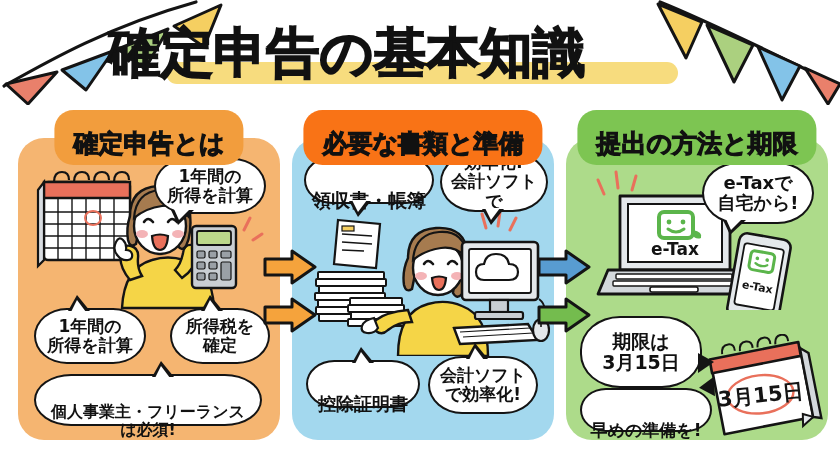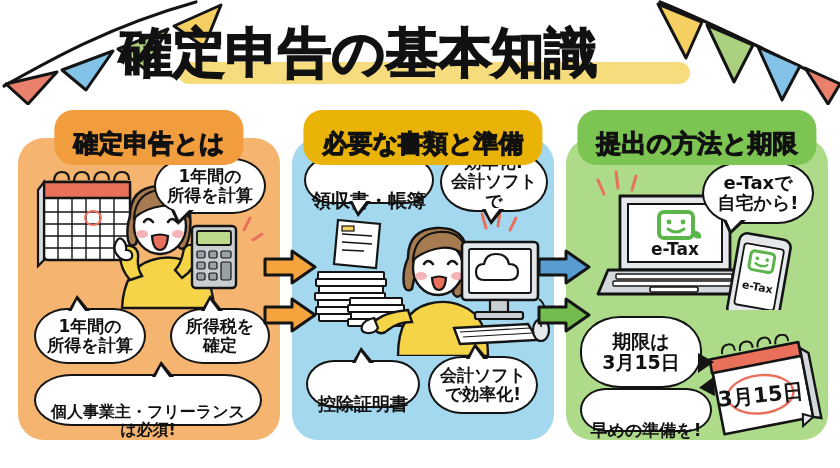--- a/index.html
+++ b/index.html
@@ -18,21 +18,21 @@
   #stage {
     position: absolute;
     inset: 0;
     width: 840px;
     height: 468px;
   }
 
   
   .title-wrap {
     position: absolute;
-    left: 12px;
+    left: 0;
     top: 6px;
     width: 693px;
     height: 92px;
     display: flex;
     align-items: center;
     justify-content: center;
     text-align: right;
   }
   .title-highlight {
     position: absolute;
@@ -84,21 +84,21 @@
     border-radius: 19px;
     white-space: nowrap;
     font-size: 25px;
     font-weight: 700;
     line-height: 1;
     color: #111111;
     -webkit-text-stroke: 1.1px #111111;
     z-index: 6;
   }
   .p1 .panel-head { background: #F29D3D; }
-  .p2 .panel-head { background: #eab308; }
+  .p2 .panel-head { background: #f97316; }
   .p3 .panel-head { background: #7DC552; text-align: center; }
 
   
   .bub {
     position: absolute;
     background: #ffffff;
     border: 2.6px solid #141414;
     border-radius: 40px / 34px;
     color: #111111;
     font-weight: 700;

